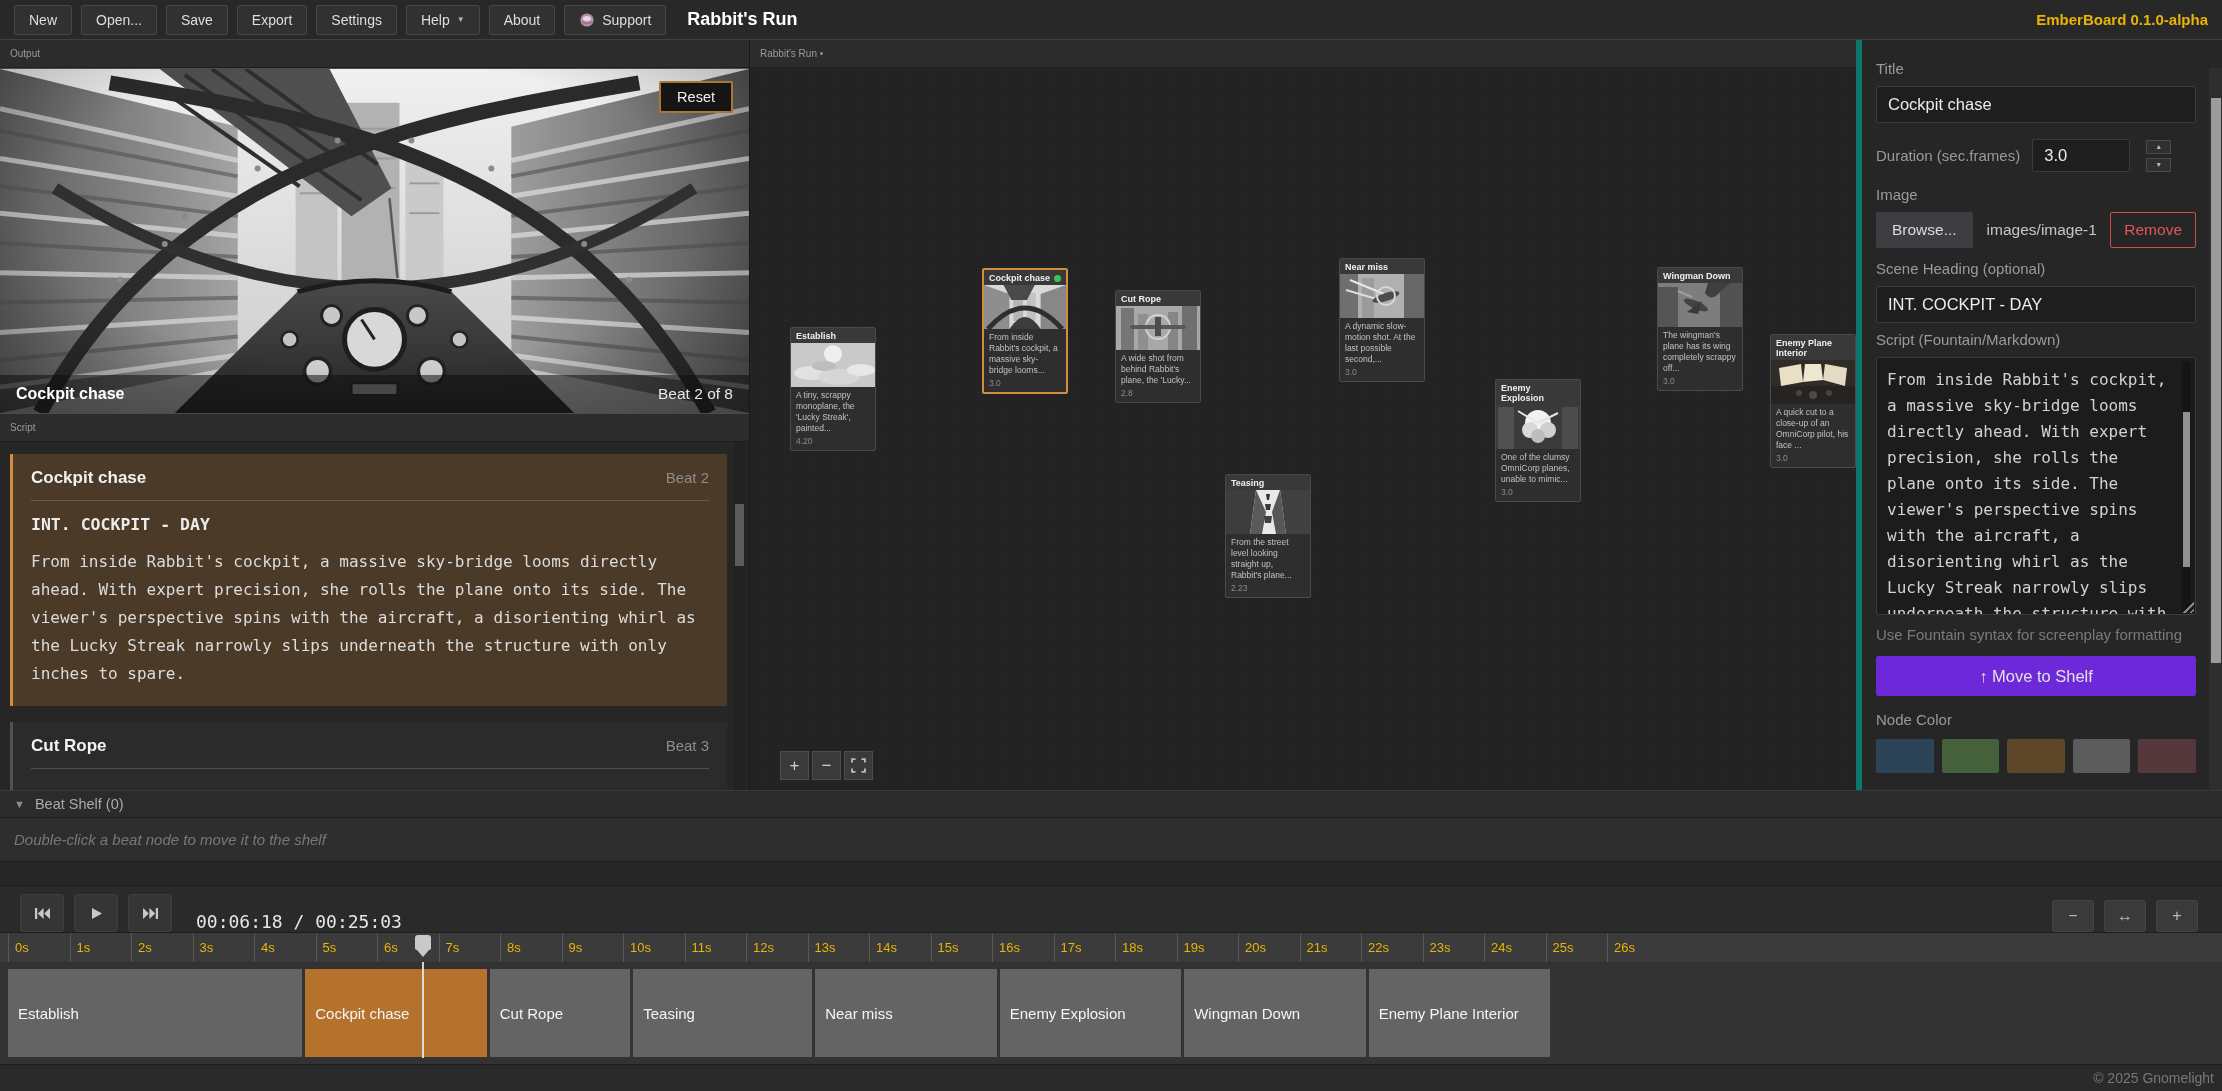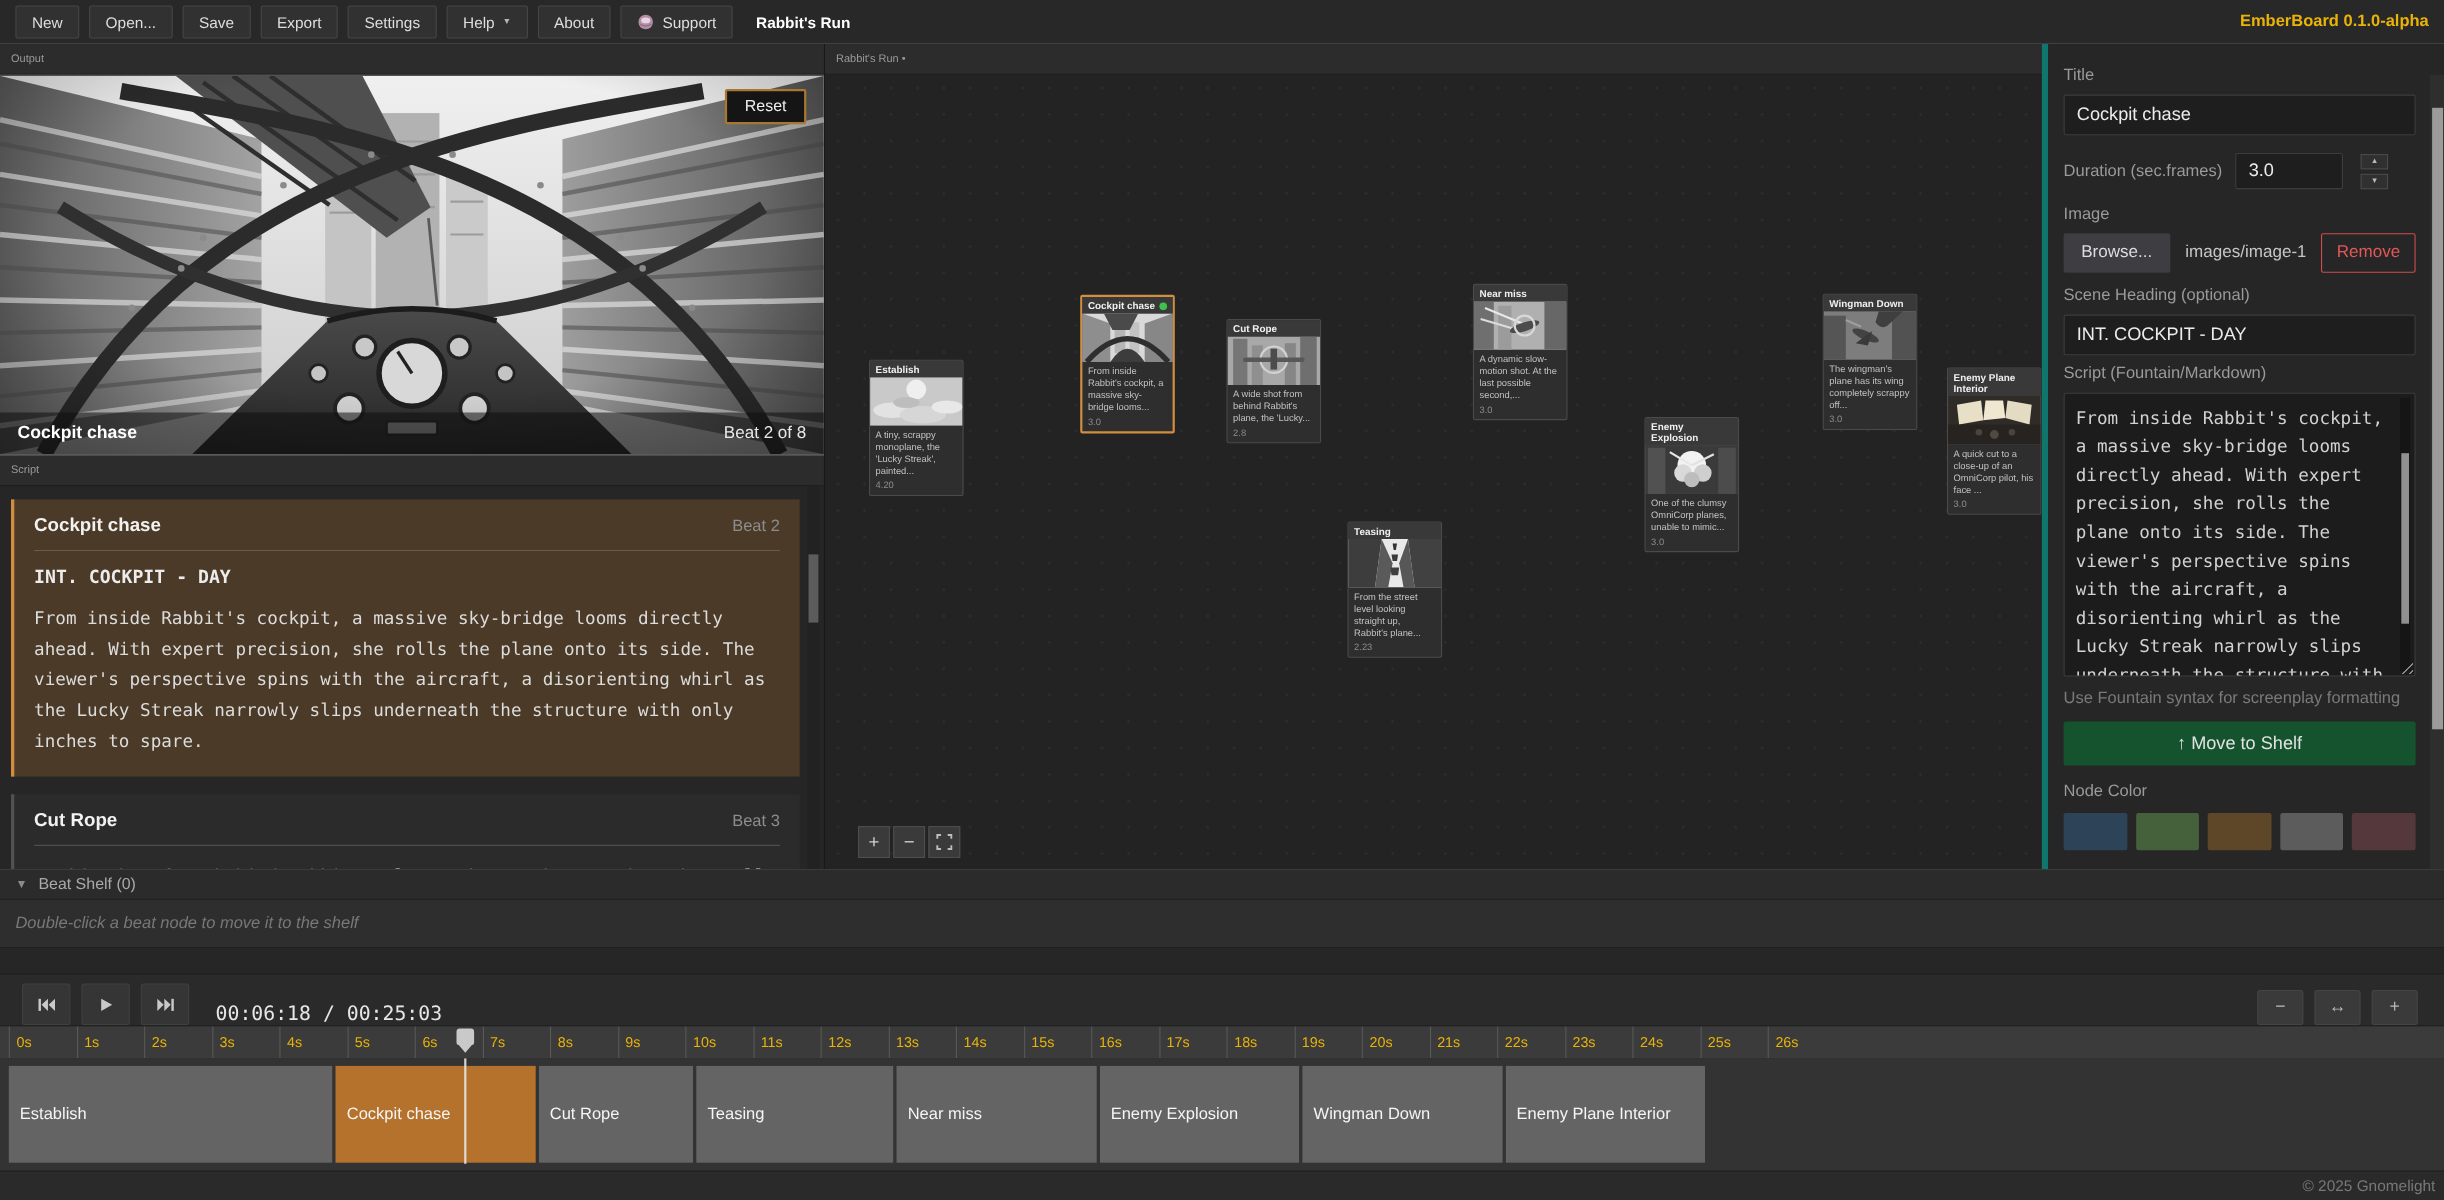--- a/index.html
+++ b/index.html
@@ -4,21 +4,21 @@
 <style>
   * { margin:0; padding:0; box-sizing:border-box; }
   html,body { background:#1b1b1b; }
   body { font-family:"Liberation Sans", sans-serif; overflow:hidden; }
   .app { position:relative; width:2222px; height:1091px; background:#262626; color:#ddd; overflow:hidden; }
 
   
   .topbar { height:40px; display:flex; align-items:center; gap:9px; background:#282828; border-bottom:1px solid #404040; padding:0 14px; }
   .tbtn { display:inline-flex; align-items:center; gap:7px; background:#313131; border:1px solid #464646; color:#dedede; font-size:14px; padding:6px 14px; border-radius:2px; cursor:default; }
   .tbtn .caret { font-size:8px; color:#b5b5b5; }
-  .proj-title { font-size:14px; font-weight:bold; color:#fff; margin-left:12px; }
+  .proj-title { font-size:18px; font-weight:bold; color:#fff; margin-left:12px; }
   .app-title { margin-left:auto; font-size:15px; font-weight:bold; color:#eab308; }
 
   
   .main { display:flex; height:750px; }
   .panel-h { height:28px; line-height:27px; padding:0 10px; background:#2c2c2c; color:#9a9a9a; font-size:10px; border-bottom:1px solid #1f1f1f; flex:0 0 auto; }
 
   .left { width:750px; border-right:1px solid #181818; display:flex; flex-direction:column; background:#262626; }
   .preview { position:relative; height:346px; border-top:1px solid #4c4c4c; border-bottom:1px solid #4c4c4c; background:#888; overflow:hidden; flex:0 0 auto; }
   .preview svg.art { position:absolute; inset:0; width:100%; height:100%; display:block; }
   .reset-btn { position:absolute; top:12px; right:16px; background:#151515; border:2px solid #a9772f; color:#f0f0f0; font-size:14.5px; padding:6px 16px; border-radius:2px; }
@@ -62,21 +62,21 @@
   .spin { width:25px; height:14px; background:#303030; border:1px solid #4a4a4a; color:#b9b9b9; font-size:7px; display:flex; align-items:center; justify-content:center; }
   .imgrow { display:flex; align-items:center; gap:14px; margin-bottom:12px; }
   .browse { background:#3d3d42; color:#dcdcdc; font-size:15.5px; padding:9px 16px; border-radius:2px; white-space:nowrap; }
   .fname { color:#c6c6c6; font-size:15.5px; flex:1; overflow:hidden; white-space:nowrap; }
   .remove { border:1px solid #cf4d4d; color:#e25858; font-size:15.5px; padding:8px 13px; border-radius:2px; background:transparent; white-space:nowrap; }
   .ptext { height:258px; background:#1c1c1c; border:1px solid #3c3c3c; border-radius:2px; padding:9px 20px 9px 10px; font-family:"DejaVu Sans Mono", monospace; font-size:16px; line-height:26px; color:#d2d2d2; position:relative; overflow:hidden; }
   .ptext .tscroll { position:absolute; top:4px; right:4px; bottom:4px; width:9px; background:#151515; }
   .ptext .tthumb { position:absolute; left:1px; top:50px; width:7px; height:155px; background:#909090; }
   .ptext .resize { position:absolute; right:1px; bottom:1px; width:14px; height:14px; background:repeating-linear-gradient(135deg, transparent 0 3px, #8a8a8a 3px 4.5px); clip-path:polygon(100% 0, 100% 100%, 0 100%); }
   .phint { color:#7a7a7a; font-size:15px; margin:11px 0 13px; }
-  .shelfbtn { background:#14532d; color:#e2e2e2; font-size:16.5px; height:40px; display:flex; align-items:center; justify-content:center; border-radius:2px; }
+  .shelfbtn { background:#6d28d9; color:#e2e2e2; font-size:16.5px; height:40px; display:flex; align-items:center; justify-content:center; border-radius:2px; }
   .swatches { display:flex; gap:8px; margin-top:11px; }
   .sw { width:60px; height:34px; border-radius:2px; }
   .pscroll { position:absolute; top:28px; right:0; bottom:0; width:13px; background:#2e2e2e; }
   .pscroll .pthumb { position:absolute; top:30px; left:1.5px; width:10px; height:565px; background:#9b9b9b; }
 
   
   .shelf-bar { height:28px; background:#2b2b2b; border-top:1px solid #3a3a3a; border-bottom:1px solid #1e1e1e; display:flex; align-items:center; gap:10px; padding:0 14px; color:#a9a9a9; font-size:14.5px; }
   .shelf-bar .tri { color:#8a8a8a; font-size:11px; }
   .shelf-hint { height:44px; background:#2e2e2e; border-bottom:1px solid #1e1e1e; display:flex; align-items:center; padding:0 14px; color:#787878; font-size:15px; font-style:italic; }
   .gap-row { height:24px; background:#262626; border-bottom:1px solid #1d1d1d; }

